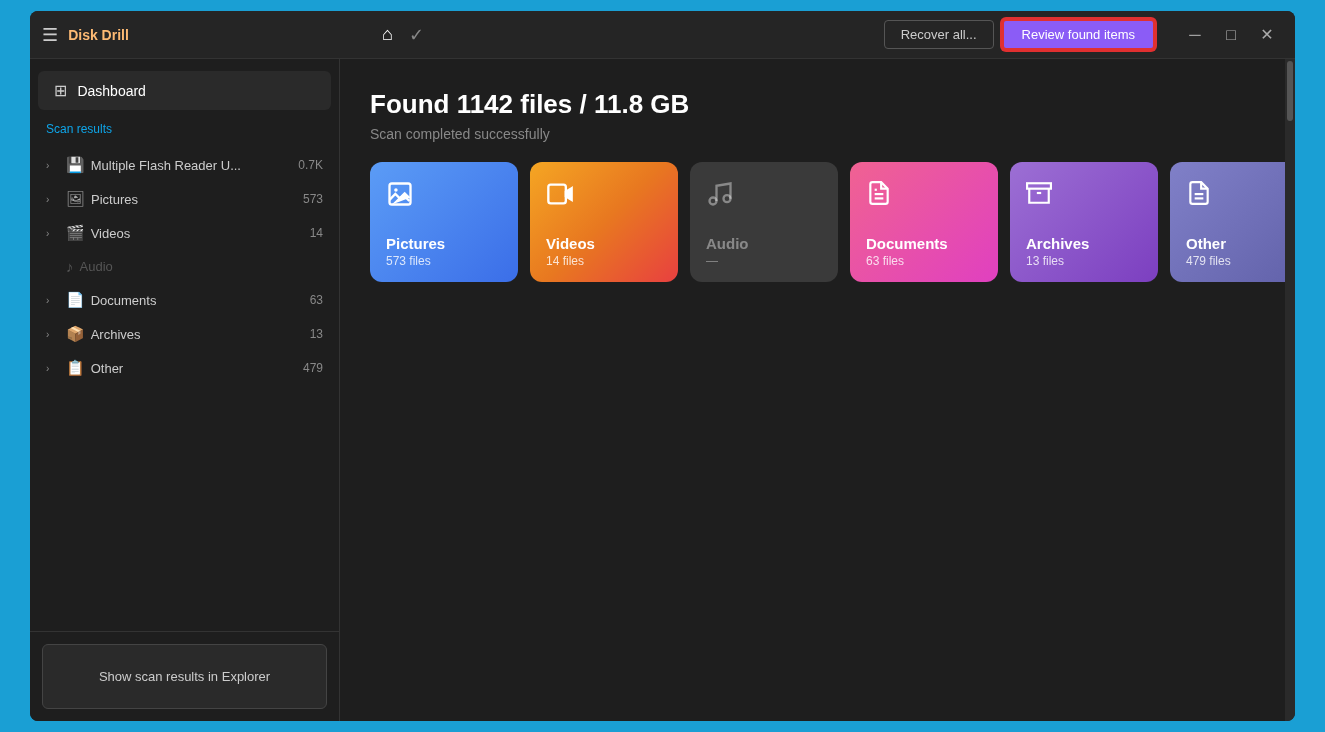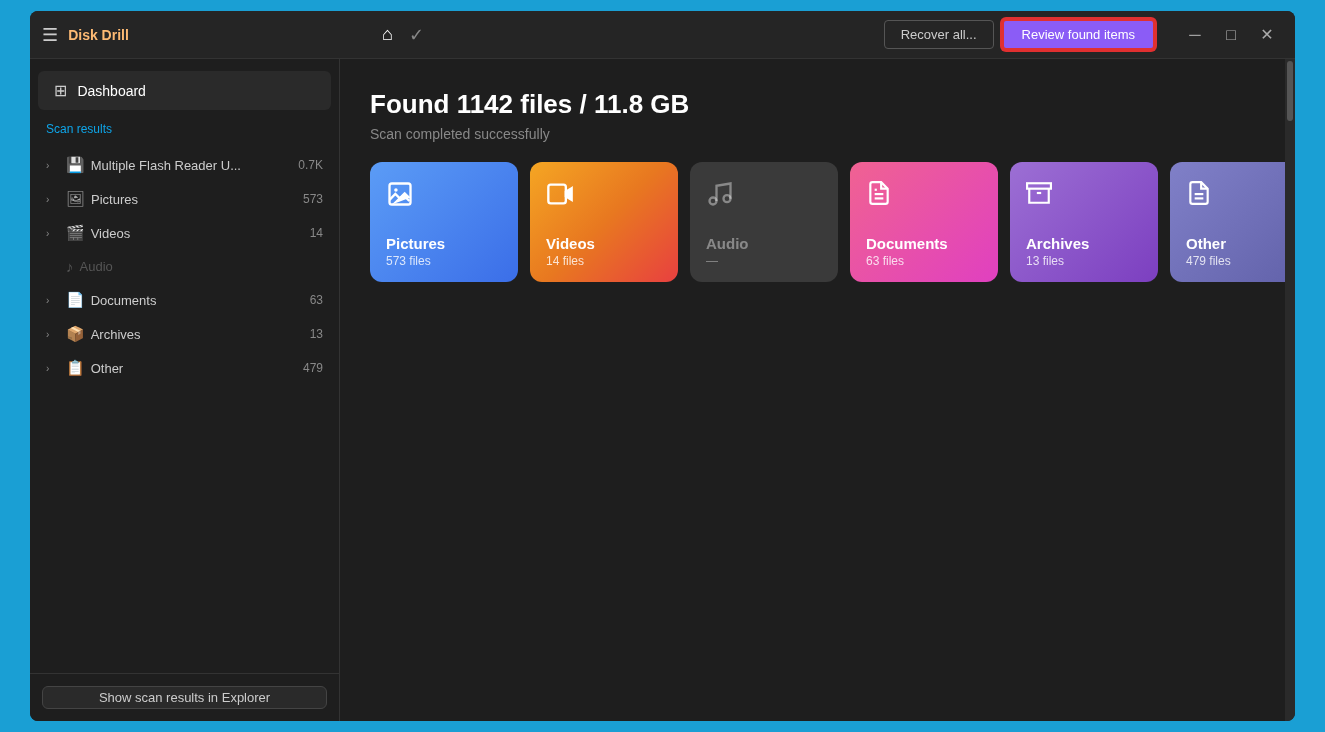--- a/index.html
+++ b/index.html
@@ -192,21 +192,21 @@
 
     .sidebar-bottom {
       padding: 12px;
       border-top: 1px solid #333;
     }
     .show-explorer-btn {
       width: 100%;
       background: #2a2a2a;
       border: 1px solid #444;
       color: #ccc;
-      padding: 3px;
+      padding: 24px;
       border-radius: 6px;
       font-size: 13px;
       cursor: pointer;
     }
 
     
     .main-content {
       flex: 1;
       padding: 30px 30px 30px 30px;
       overflow-y: auto;

